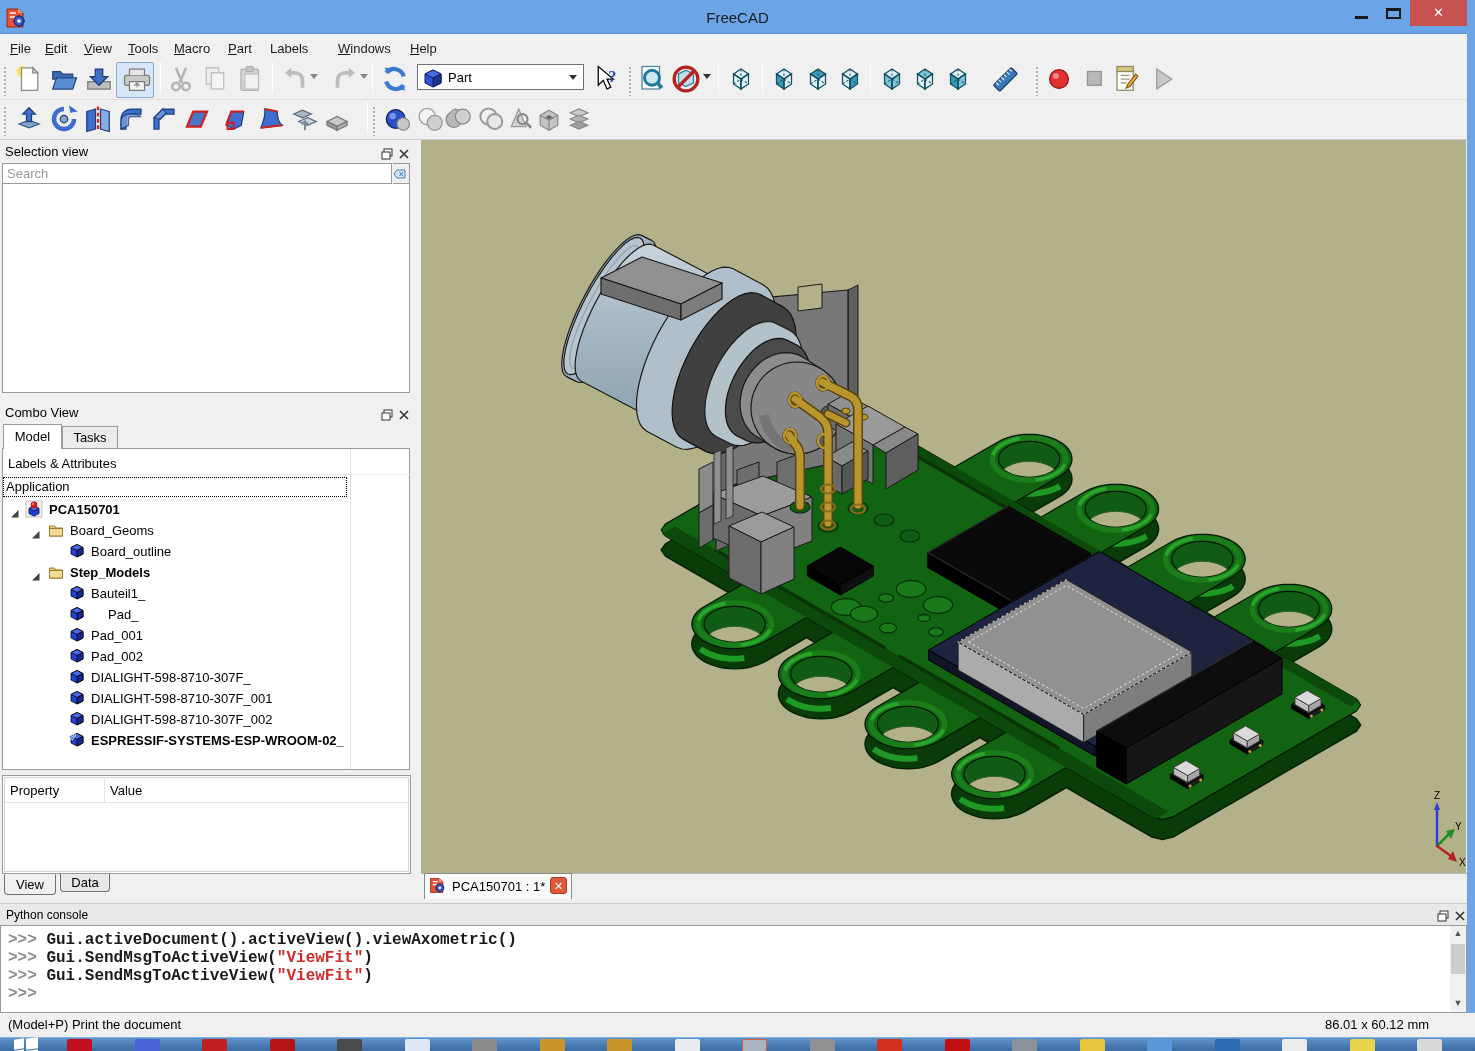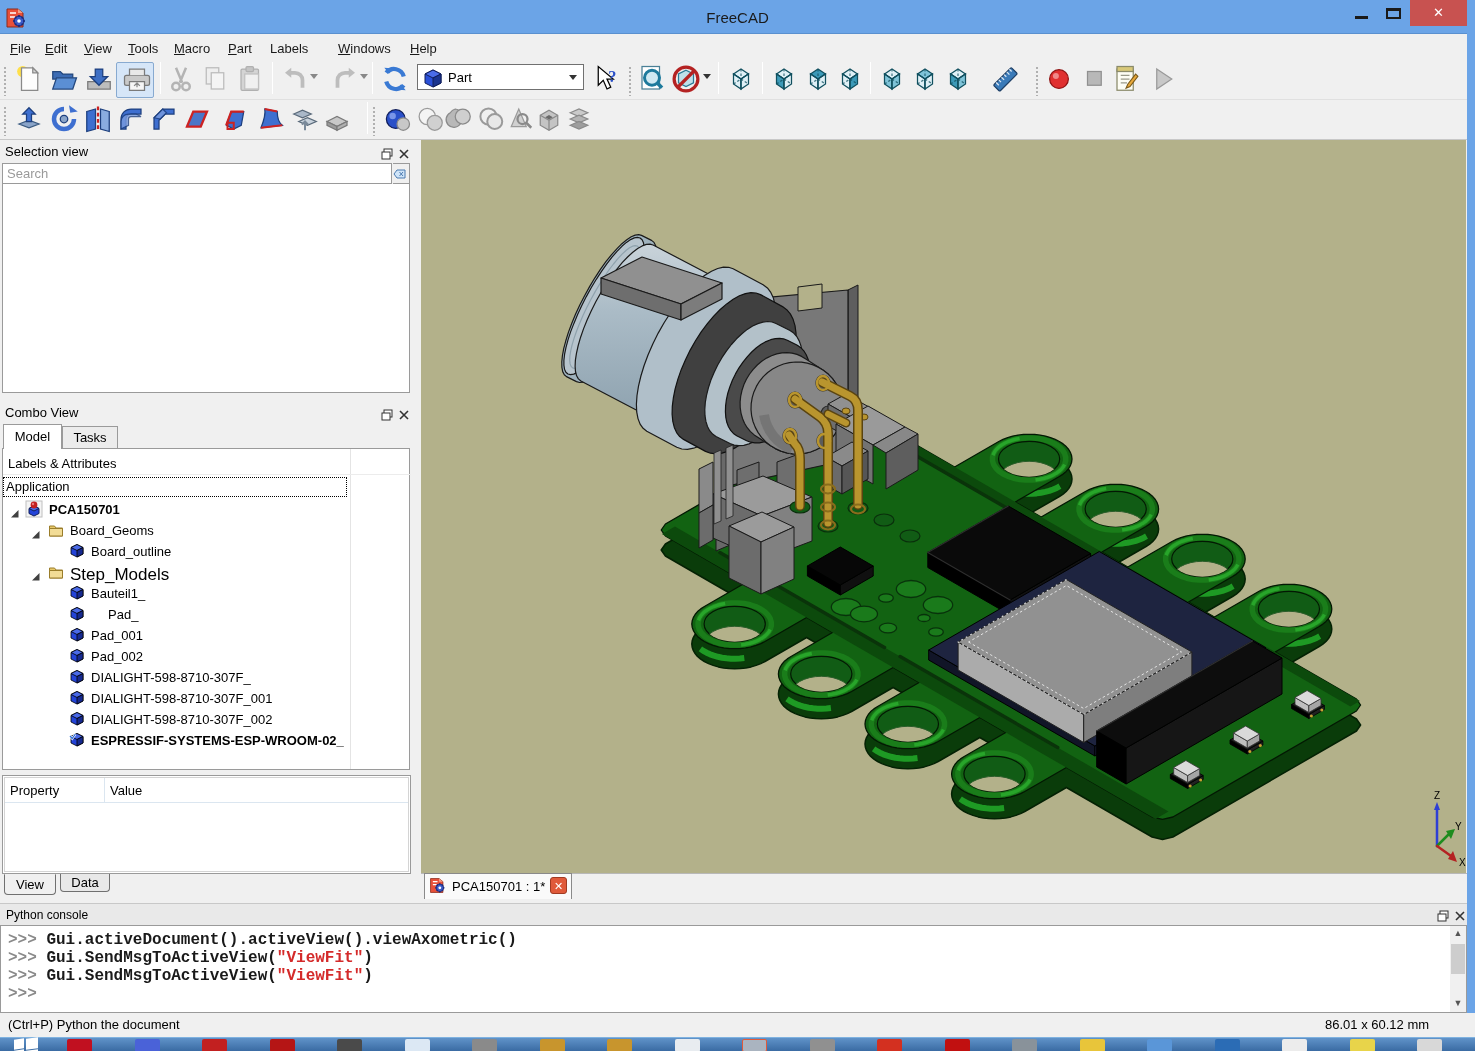--- a/index.html
+++ b/index.html
@@ -330,21 +330,21 @@
       <path d="M8 7.5 l6 -3 v6.5 l-6 3 z" fill="#16298f" stroke="#000" stroke-width="0.8"></path>
     </svg></div>
 <div class="abs" style="left:91px;top:544px;font-size:13px;font-weight:normal">Board_outline</div>
 <div style="position:absolute;left:31px;top:568px"><svg width="10" height="10" viewBox="0 0 10 10" style="width:10px;height:10px">
       <path d="M1 8.5 L8.5 8.5 L8.5 1 Z" fill="#404040"></path>
     </svg></div>
 <div class="abs" style="left:48px;top:564px"><svg width="16" height="16" viewBox="0 0 16 16" style="width:16px;height:16px">
       <path d="M1.5 4 h5 l1.5 2 h6.5 v8 h-13 z" fill="#e8c96a" stroke="#9a7d2a"></path>
       <path d="M1.5 6.5 h13 v7.5 h-13 z" fill="#f2dc96" stroke="#9a7d2a"></path>
     </svg></div>
-<div class="abs" style="left:70px;top:565px;font-size:17px;font-weight:normal">Step_Models</div>
+<div class="abs" style="left:70px;top:565px;font-size:13px;font-weight:bold">Step_Models</div>
 <div class="abs" style="left:69px;top:585px"><svg width="16" height="16" viewBox="0 0 16 16" style="width:16px;height:16px">
       <path d="M8 1.5 l6 3 v6.5 l-6 3 -6 -3 v-6.5 z" fill="#2343d8" stroke="#000" stroke-width="0.8"></path>
       <path d="M8 1.5 l6 3 -6 3 -6 -3 z" fill="#4a6ae8" stroke="#000" stroke-width="0.8"></path>
       <path d="M8 7.5 l6 -3 v6.5 l-6 3 z" fill="#16298f" stroke="#000" stroke-width="0.8"></path>
     </svg></div>
 <div class="abs" style="left:91px;top:586px;font-size:13px;font-weight:normal">Bauteil1_</div>
 <div class="abs" style="left:69px;top:606px"><svg width="16" height="16" viewBox="0 0 16 16" style="width:16px;height:16px">
       <path d="M8 1.5 l6 3 v6.5 l-6 3 -6 -3 v-6.5 z" fill="#2343d8" stroke="#000" stroke-width="0.8"></path>
       <path d="M8 1.5 l6 3 -6 3 -6 -3 z" fill="#4a6ae8" stroke="#000" stroke-width="0.8"></path>
       <path d="M8 7.5 l6 -3 v6.5 l-6 3 z" fill="#16298f" stroke="#000" stroke-width="0.8"></path>
@@ -658,21 +658,21 @@
 <div class="abs" style="left:8px;top:931px;font-family:Liberation Mono,monospace;font-size:16px;font-weight:bold;white-space:pre;color:#8a8a8a">&gt;&gt;&gt; <span style="color:#1a1a1a">Gui.activeDocument().activeView().viewAxometric()</span></div>
 <div class="abs" style="left:8px;top:949px;font-family:Liberation Mono,monospace;font-size:16px;font-weight:bold;white-space:pre;color:#8a8a8a">&gt;&gt;&gt; <span style="color:#1a1a1a">Gui.SendMsgToActiveView(<span style="color:#d42a2a">"ViewFit"</span>)</span></div>
 <div class="abs" style="left:8px;top:967px;font-family:Liberation Mono,monospace;font-size:16px;font-weight:bold;white-space:pre;color:#8a8a8a">&gt;&gt;&gt; <span style="color:#1a1a1a">Gui.SendMsgToActiveView(<span style="color:#d42a2a">"ViewFit"</span>)</span></div>
 <div class="abs" style="left:8px;top:985px;font-family:Liberation Mono,monospace;font-size:16px;font-weight:bold;white-space:pre;color:#8a8a8a">&gt;&gt;&gt;</div>
 <div class="abs" style="left:1450px;top:926px;width:16px;height:86px;background:#f0f0f0">
     <div style="height:16px;text-align:center;font-size:9px;color:#555;line-height:15px">▲</div>
     <div style="height:30px;background:#cdcdcd;margin:2px 1px"></div>
     <div class="abs" style="bottom:0;width:16px;height:16px;text-align:center;font-size:9px;color:#555;line-height:15px">▼</div>
   </div>
 <div class="abs" style="left:0;top:1013px;width:1475px;height:24px;background:#f0f0f0;font-size:13px">
-    <div class="abs" style="left:8px;top:4px">(Ctrl+P) Python the document</div>
+    <div class="abs" style="left:8px;top:4px">(Model+P) Print the document</div>
     <div class="abs" style="left:1325px;top:4px">86.01 x 60.12 mm</div>
   </div>
 <div class="abs" style="left:0;top:1037px;width:1475px;height:14px;background:linear-gradient(#6396cc,#3a6ba3)">
     <div class="abs" style="left:0;top:0;width:1475px;height:1px;background:#7fb2e0"></div>
     <div class="abs" style="left:14px;top:2px;width:10px;height:10px;background:#fff;transform:skewY(-8deg)"></div>
     <div class="abs" style="left:26px;top:1px;width:12px;height:11px;background:#fff;transform:skewY(-8deg)"></div>
     <div class="abs" style="left:14px;top:13px;width:10px;height:5px;background:#fff;transform:skewY(-8deg)"></div>
     <div class="abs" style="left:26px;top:13px;width:12px;height:5px;background:#fff;transform:skewY(-8deg)"></div>
     <div class="abs" style="left:67px;top:2px;width:25px;height:13px;background:#c11020;border-radius:2px"></div>
     <div class="abs" style="left:134.5px;top:2px;width:25px;height:13px;background:#4a62d8;border-radius:2px"></div>

